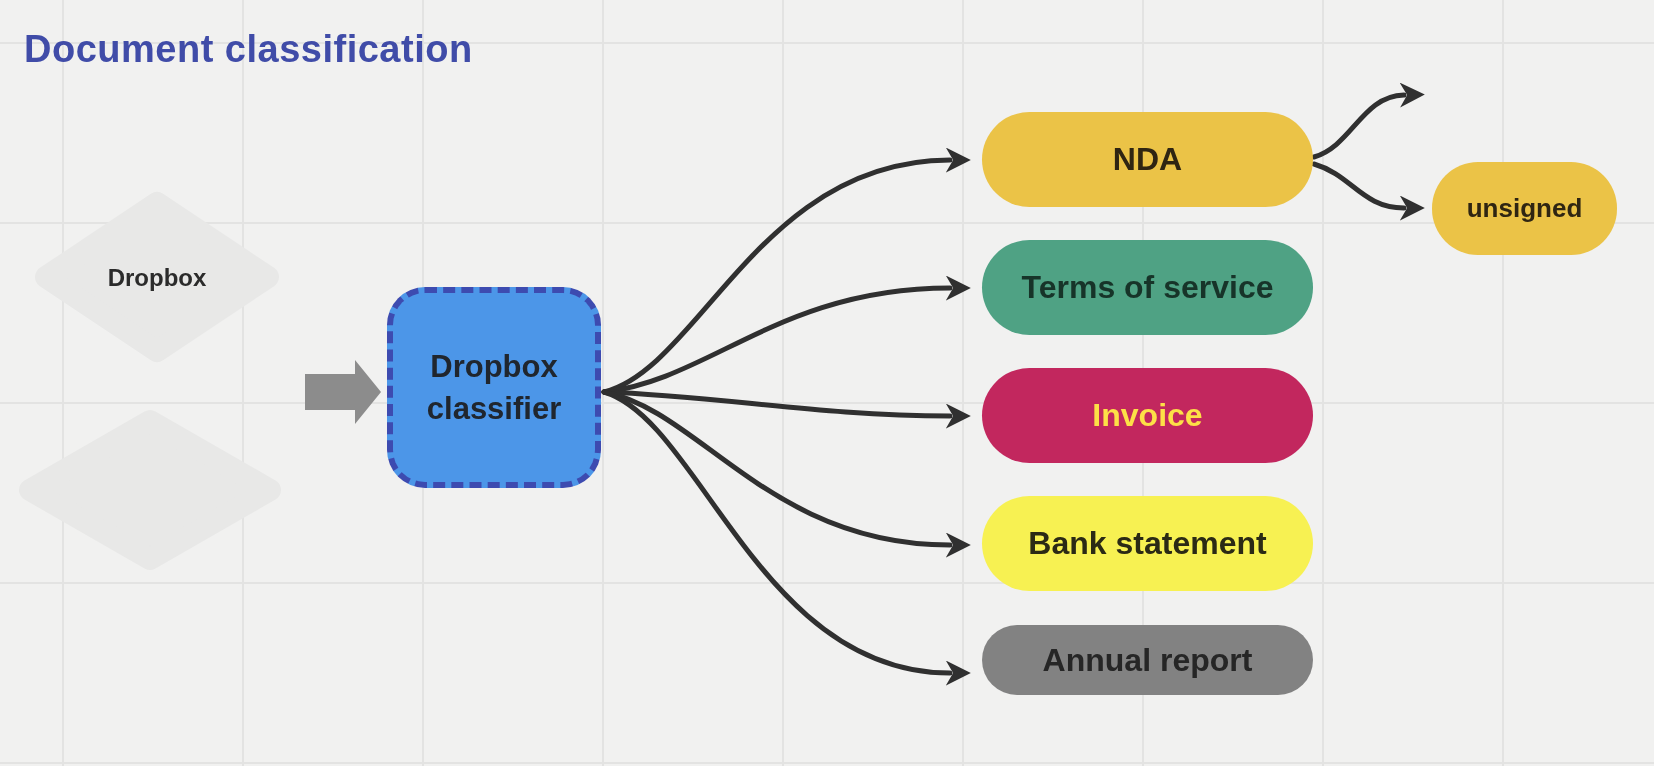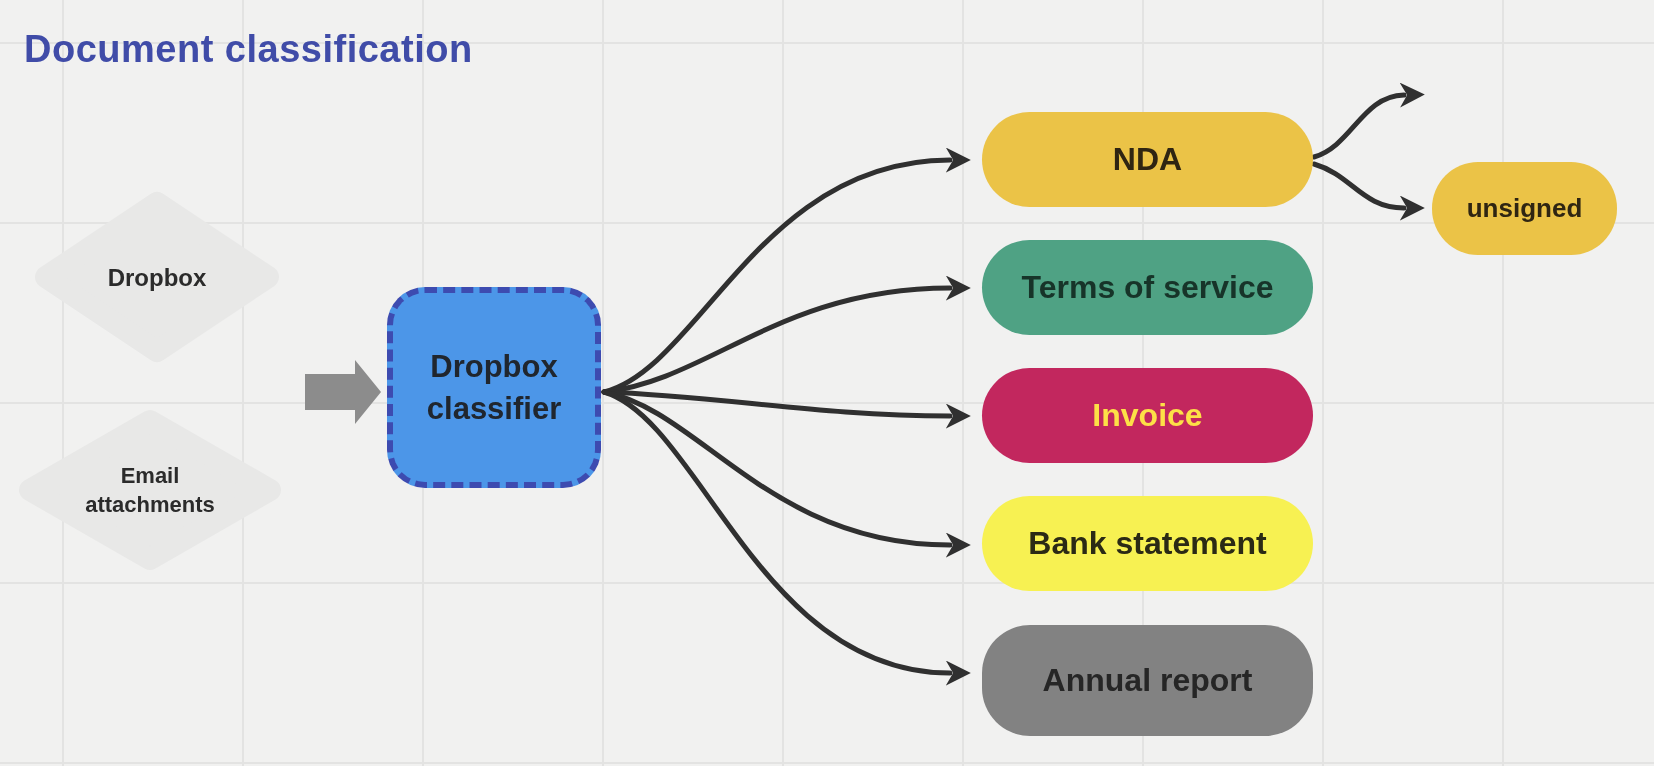--- a/index.html
+++ b/index.html
@@ -66,36 +66,32 @@
 
     <path class="edge" d="M 1314 157 C 1352 146, 1362 96, 1404 95" marker-end="url(#arrowhead)" style="stroke: rgb(48, 48, 48);"></path>
     <path class="edge" d="M 1314 164 C 1352 175, 1362 208, 1404 208" marker-end="url(#arrowhead)" style="stroke: rgb(48, 48, 48);"></path>
   </svg>
 
   <div class="title" style="color: rgb(64, 76, 168);">Document classification</div>
 
   <div class="node-label diamond-label" style="left: 37px; top: 262px; width: 240px; height: 30px; color: rgb(43, 43, 43);">
     <span>Dropbox</span>
   </div>
-  <div class="node-label diamond-label-small" style="left: 30px; top: 461px; width: 240px; height: 58px; color: rgb(43, 43, 43);">
-    <span>Email</span>
-    <span>attachments</span>
-  </div>
 
   <div class="classifier" style="background-color: rgb(76, 150, 232); border-color: rgb(61, 75, 176); color: rgb(32, 38, 46);">
     <span>Dropbox</span>
     <span>classifier</span>
   </div>
 
   <div class="pill pill-large" style="left: 982px; top: 112px; width: 331px; height: 95px; border-radius: 48px; background-color: rgb(235, 195, 71); color: rgb(47, 37, 18);">NDA</div>
 
   <div class="pill pill-large" style="left: 982px; top: 240px; width: 331px; height: 95px; border-radius: 48px; background-color: rgb(79, 162, 132); color: rgb(23, 52, 41);">Terms of service</div>
 
   <div class="pill pill-large" style="left: 982px; top: 368px; width: 331px; height: 95px; border-radius: 48px; background-color: rgb(194, 39, 94); color: #fde047;">Invoice</div>
 
   <div class="pill pill-large" style="left: 982px; top: 496px; width: 331px; height: 95px; border-radius: 48px; background-color: rgb(247, 241, 82); color: rgb(43, 42, 21); text-align: center;">Bank statement</div>
 
-  <div class="pill pill-large" style="left: 982px; top: 625px; width: 331px; height: 111px; border-radius: 48px; background-color: rgb(130, 130, 130); color: rgb(38, 38, 38);">Annual report</div>
+  <div class="pill pill-large" style="left: 982px; top: 625px; width: 331px; height: 70px; border-radius: 48px; background-color: rgb(130, 130, 130); color: rgb(38, 38, 38);">Annual report</div>
 
 
   <div class="pill pill-small" style="left: 1432px; top: 162px; width: 185px; height: 93px; border-radius: 46px; background-color: rgb(235, 195, 71); color: rgb(47, 37, 18);">unsigned</div>
 
 </div>
 
 </body></html>

